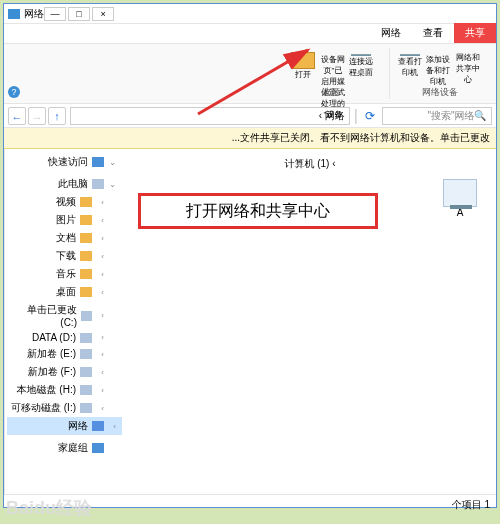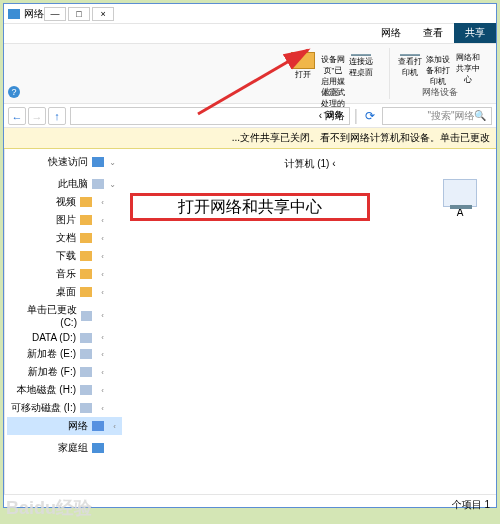--- a/index.html
+++ b/index.html
@@ -7,21 +7,21 @@
   .win { width: 494px; height: 505px; margin: 3px; background: #fff; border: 1px solid #5b8dd4; position: relative; }
   .titlebar { height: 20px; background: #fff; border-bottom: 1px solid #e5e5e5; display: flex; align-items: center; padding: 0 4px; }
   .titlebar-right { display: flex; gap: 2px; margin-right: auto; margin-left: 0; }
   .tbtn { width: 22px; height: 14px; border: 1px solid #ccc; font-size: 9px; display: flex; align-items: center; justify-content: center; cursor: pointer; }
   .close { background: #fff; }
   .titlebar-left { display: flex; gap: 4px; align-items: center; }
   .title-text { font-size: 10px; }
   .folder-icon { width: 12px; height: 10px; background: #3b8dd4; display: inline-block; }
   .tabs { height: 20px; background: #fff; border-bottom: 1px solid #e5e5e5; display: flex; align-items: flex-end; padding-left: 6px; }
   .tab { padding: 2px 10px; font-size: 10px; border: 1px solid transparent; }
-  .tab.active { background: #0c4a6e; color: #fff; }
+  .tab.active { background: #ef4444; color: #fff; }
   .ribbon { height: 60px; background: #f9f9f9; border-bottom: 1px solid #e5e5e5; display: flex; padding: 4px 6px; gap: 8px; }
   .rgrp { display: flex; flex-direction: column; align-items: center; border-left: 1px solid #e5e5e5; padding: 0 8px; font-size: 9px; }
   .rgrp:last-child { border-left: none; }
   .rgrp-icons { display: flex; gap: 4px; flex: 1; align-items: center; }
   .ricon { width: 24px; height: 24px; display: flex; flex-direction: column; align-items: center; font-size: 8px; text-align: center; }
   .ricon-lg { width: 28px; height: 28px; }
   .ricon .ibox { width: 20px; height: 16px; }
   .ricon-lg .ibox { width: 24px; height: 20px; }
   .ib-blue { background: #4a90d9; }
   .ib-teal { background: linear-gradient(#8fa8b5,#6a8a99); }
@@ -49,21 +49,21 @@
   .si-drive { background: #b0c4de; }
   .si-net { background: #5590e0; }
   .si-cloud { background: #1e6fd4; }
   .si-folder { background: #f0b64a; }
   .si-blue { background: #4a90d9; }
   .main { flex: 1; position: relative; padding: 6px; direction: rtl; }
   .viewhdr { font-size: 10px; text-align: center; padding: 2px 6px; }
   .item { display: flex; flex-direction: column; align-items: center; width: 60px; font-size: 10px; margin-top: 6px; }
   .item .thumb { width: 34px; height: 28px; background: #e8f0fa; border: 1px solid #b0c4de; position: relative; }
   .item .thumb::after { content: ''; position: absolute; bottom: -3px; left: 6px; width: 22px; height: 4px; background: #6a8a99; }
-  .redbox { position: absolute; top: 44px; left: 6px; width: 240px; height: 28px; border: 3px solid #e03030; display: flex; align-items: center; justify-content: center; font-size: 16px; direction: rtl; }
+  .redbox { position: absolute; top: 44px; left: 14px; width: 240px; height: 36px; border: 3px solid #e03030; display: flex; align-items: center; justify-content: center; font-size: 16px; direction: rtl; }
   .arrow-svg { position: absolute; top: 40px; right: 178px; pointer-events: none; }
   .status { height: 20px; border-top: 1px solid #e5e5e5; font-size: 10px; padding: 2px 6px; display: flex; align-items: center; direction: rtl; }
   .wm { position: absolute; left: 6px; bottom: 4px; font-size: 18px; font-weight: bold; color: rgba(220,220,220,0.9); direction: ltr; }
 </style>
 </head>
 <body>
 
 <div class="win">
 
   <div class="titlebar">

